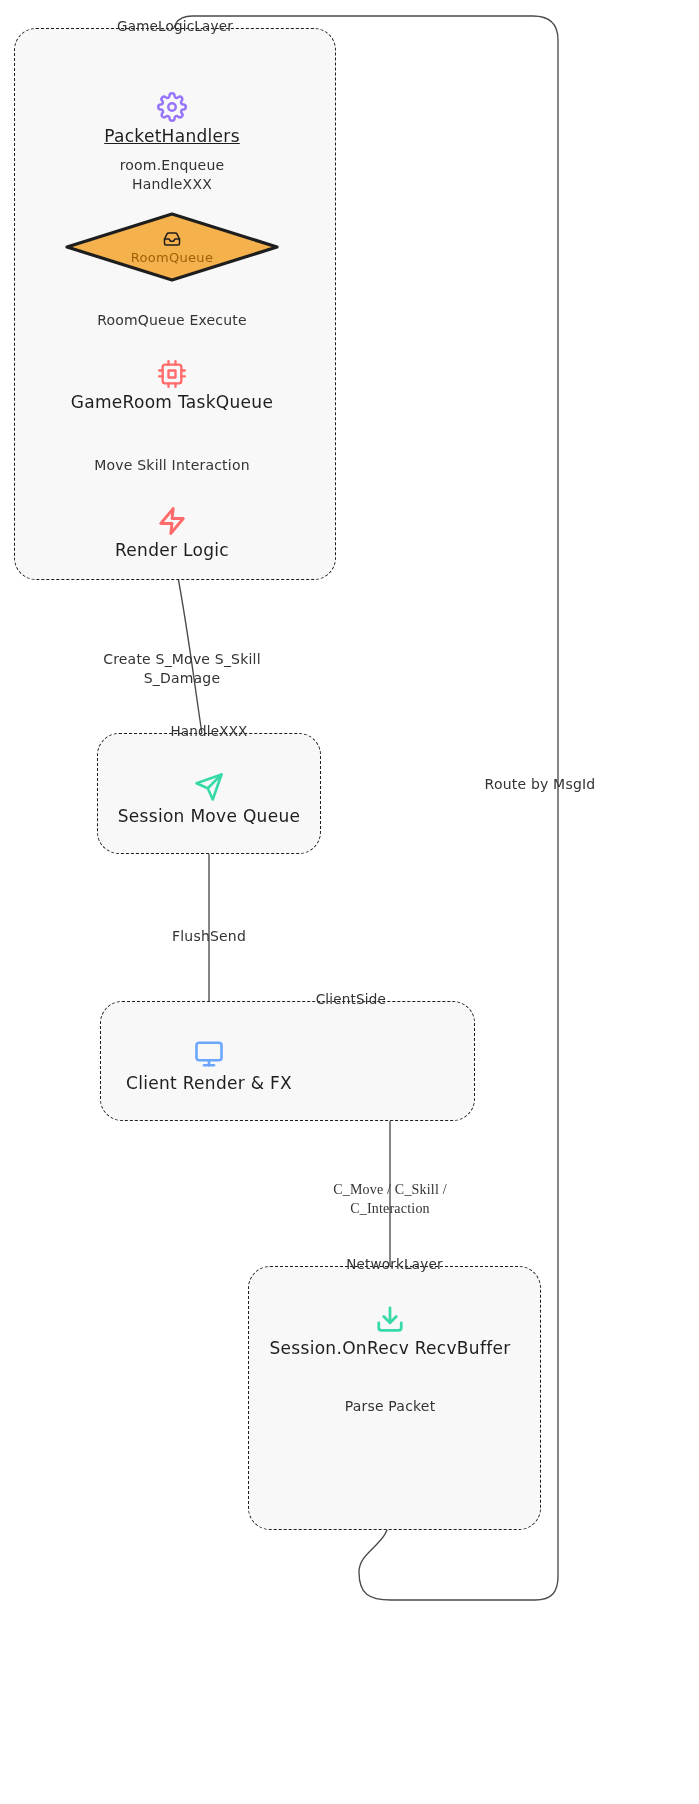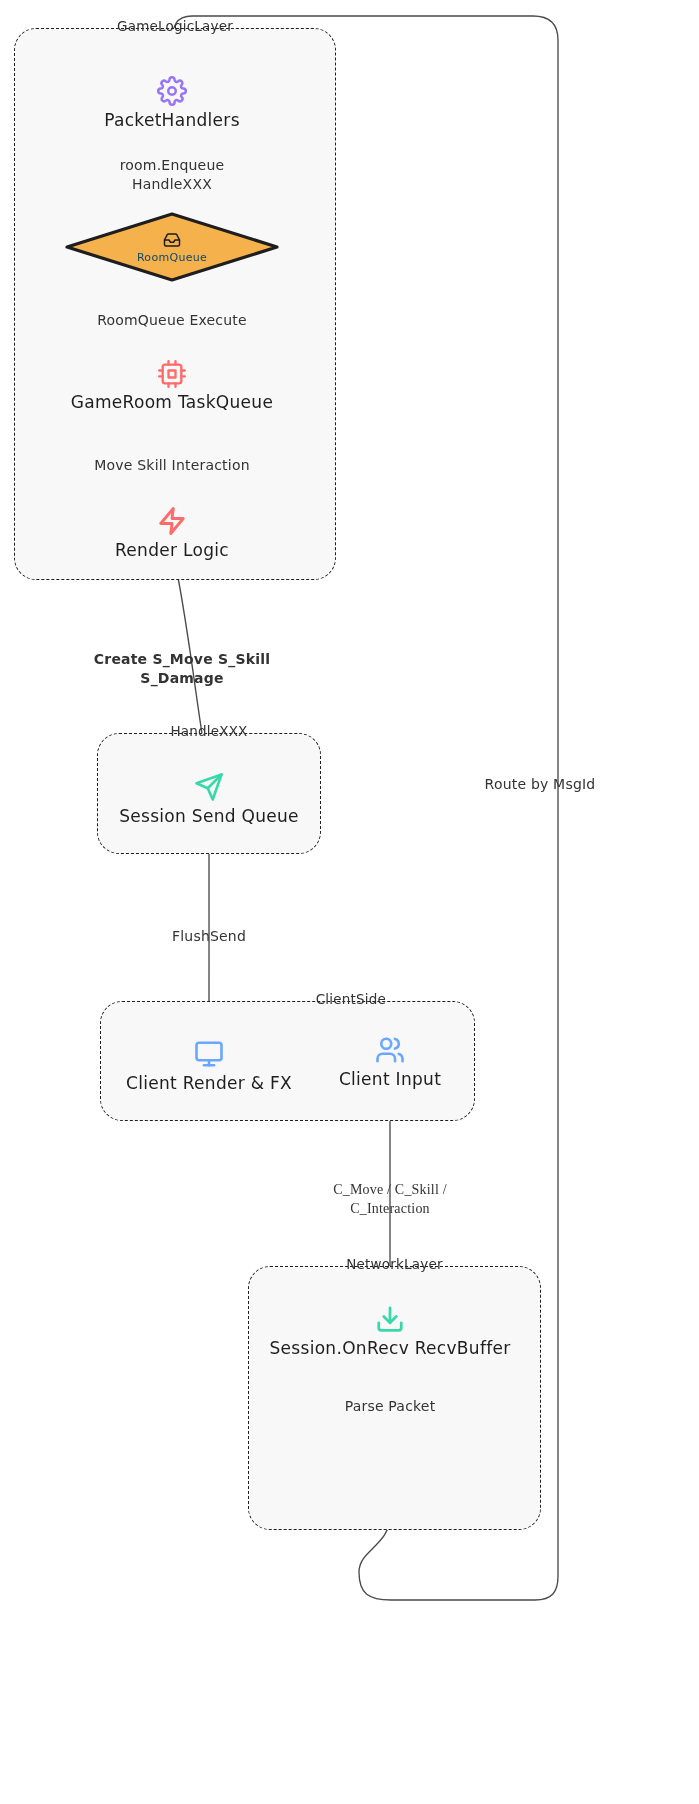--- a/index.html
+++ b/index.html
@@ -55,21 +55,21 @@
   
   .diamond-wrap{position:absolute;}
   .diamond-wrap .inner{
     position:absolute;
     left:0;top:0;
     width:100%;height:100%;
     display:flex;flex-direction:column;
     align-items:center;justify-content:center;
   }
   .diamond-wrap .glyph{line-height:0;margin-bottom:2px;}
-  .diamond-wrap .label{font-size:11px;color:#0c4a6e;letter-spacing:.3px;}
+  .diamond-wrap .label{font-size:13px;color:#a16207;letter-spacing:.3px;}
 
   
   .edge-label{
     position:absolute;
     font-size:14px;
     color:#333333;
     text-align:center;
     white-space:pre;
     line-height:1.35;
     letter-spacing:.2px;
@@ -121,21 +121,21 @@
   </div>
 
   <div class="cluster" style="left:100px;top:1001px;width:375px;height:120px;">
     <div class="cluster-title" style="left:auto;right:84px;transform:none;">ClientSide</div>
   </div>
 
   <div class="cluster" style="left:248px;top:1266px;width:293px;height:264px;">
     <div class="cluster-title">NetworkLayer</div>
   </div>
 
-  <div class="node" style="left:72px;top:76px;width:200px;">
+  <div class="node" style="left:72px;top:92px;width:200px;text-decoration:underline;">
     <span class="glyph">
       <svg width="30" height="30" viewBox="0 0 24 24" fill="none" stroke="#9775fa" stroke-width="2" stroke-linecap="round" stroke-linejoin="round">
         <path d="M19.4 15a1.65 1.65 0 0 0 .33 1.82l.06.06a2 2 0 0 1-2.83 2.83l-.06-.06a1.65 1.65 0 0 0-1.82-.33 1.65 1.65 0 0 0-1 1.51V21a2 2 0 0 1-4 0v-.09A1.65 1.65 0 0 0 9 19.4a1.65 1.65 0 0 0-1.82.33l-.06.06a2 2 0 1 1-2.83-2.83l.06-.06a1.65 1.65 0 0 0 .33-1.82 1.65 1.65 0 0 0-1.51-1H3a2 2 0 0 1 0-4h.09A1.65 1.65 0 0 0 4.6 9a1.65 1.65 0 0 0-.33-1.82l-.06-.06a2 2 0 1 1 2.83-2.83l.06.06A1.65 1.65 0 0 0 9 4.6a1.65 1.65 0 0 0 1-1.51V3a2 2 0 0 1 4 0v.09a1.65 1.65 0 0 0 1 1.51 1.65 1.65 0 0 0 1.82-.33l.06-.06a2 2 0 1 1 2.83 2.83l-.06.06a1.65 1.65 0 0 0-.33 1.82V9a1.65 1.65 0 0 0 1.51 1H21a2 2 0 0 1 0 4h-.09a1.65 1.65 0 0 0-1.51 1z"></path>
         <circle cx="12" cy="12" r="3"></circle>
       </svg>
     </span>
     <span class="label">PacketHandlers</span>
   </div>
 
   <div class="diamond-wrap" style="left:62px;top:211px;width:220px;height:72px;">
@@ -180,66 +180,55 @@
     <span class="label">Render Logic</span>
   </div>
 
   <div class="node" style="left:109px;top:772px;width:200px;">
     <span class="glyph">
       <svg width="30" height="30" viewBox="0 0 24 24" fill="none" stroke="#38d9a9" stroke-width="2.1" stroke-linecap="round" stroke-linejoin="round">
         <line x1="22" y1="2" x2="11" y2="13"></line>
         <polygon points="22 2 15 22 11 13 2 9 22 2"></polygon>
       </svg>
     </span>
-    <span class="label">Session Send Queue</span>
+    <span class="label">Session Move Queue</span>
   </div>
 
   <div class="node" style="left:114px;top:1039px;width:190px;">
     <span class="glyph">
       <svg width="30" height="30" viewBox="0 0 24 24" fill="none" stroke="#6ba6ff" stroke-width="2.1" stroke-linecap="round" stroke-linejoin="round">
         <rect x="2" y="3" width="20" height="14" rx="2"></rect>
         <line x1="8" y1="21" x2="16" y2="21"></line>
         <line x1="12" y1="17" x2="12" y2="21"></line>
       </svg>
     </span>
     <span class="label">Client Render &amp; FX</span>
   </div>
 
-  <div class="node" style="left:310px;top:1035px;width:160px;">
-    <span class="glyph">
-      <svg width="30" height="30" viewBox="0 0 24 24" fill="none" stroke="#6ba6ff" stroke-width="2.1" stroke-linecap="round" stroke-linejoin="round">
-        <path d="M16 21v-2a4 4 0 0 0-4-4H6a4 4 0 0 0-4 4v2"></path>
-        <circle cx="9" cy="7" r="4"></circle>
-        <path d="M22 21v-2a4 4 0 0 0-3-3.87"></path>
-        <path d="M16 3.13a4 4 0 0 1 0 7.75"></path>
-      </svg>
-    </span>
-    <span class="label">Client Input</span>
-  </div>
 
   <div class="node" style="left:250px;top:1304px;width:280px;">
     <span class="glyph">
       <svg width="30" height="30" viewBox="0 0 24 24" fill="none" stroke="#38d9a9" stroke-width="2.2" stroke-linecap="round" stroke-linejoin="round">
         <path d="M21 15v4a2 2 0 0 1-2 2H5a2 2 0 0 1-2-2v-4"></path>
         <polyline points="7 10 12 15 17 10"></polyline>
         <line x1="12" y1="15" x2="12" y2="3"></line>
       </svg>
     </span>
     <span class="label">Session.OnRecv RecvBuffer</span>
   </div>
 
 
   <div class="edge-label" style="left:72px;top:156px;width:200px;">room.Enqueue
 HandleXXX</div>
 
   <div class="edge-label" style="left:62px;top:311px;width:220px;">RoomQueue Execute</div>
 
   <div class="edge-label" style="left:42px;top:456px;width:260px;">Move Skill Interaction</div>
 
-  <div class="edge-label" style="left:62px;top:650px;width:240px;font-weight:bold;">Create S_Move S_Skill
+  <div class="edge-label" style="left:62px;top:650px;width:240px;">Create S_Move S_Skill
 S_Damage</div>
 
   <div class="edge-label" style="left:109px;top:927px;width:200px;">FlushSend</div>
 
   <div class="edge-label" style="left:276px;top:1181px;width:228px;font-family:Liberation Serif, serif;">C_Move / C_Skill /
 C_Interaction</div>
 
   <div class="edge-label" style="left:300px;top:1397px;width:180px;">Parse Packet</div>
 
   <div class="edge-label" style="left:445px;top:775px;width:190px;text-align:center;">Route by MsgId</div>

